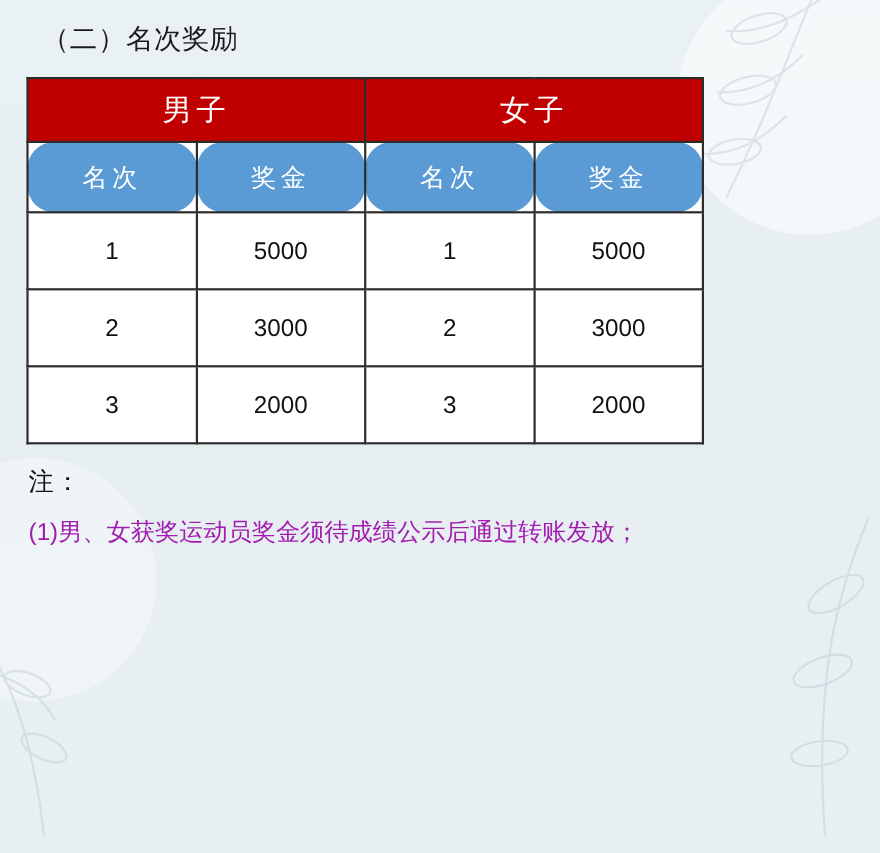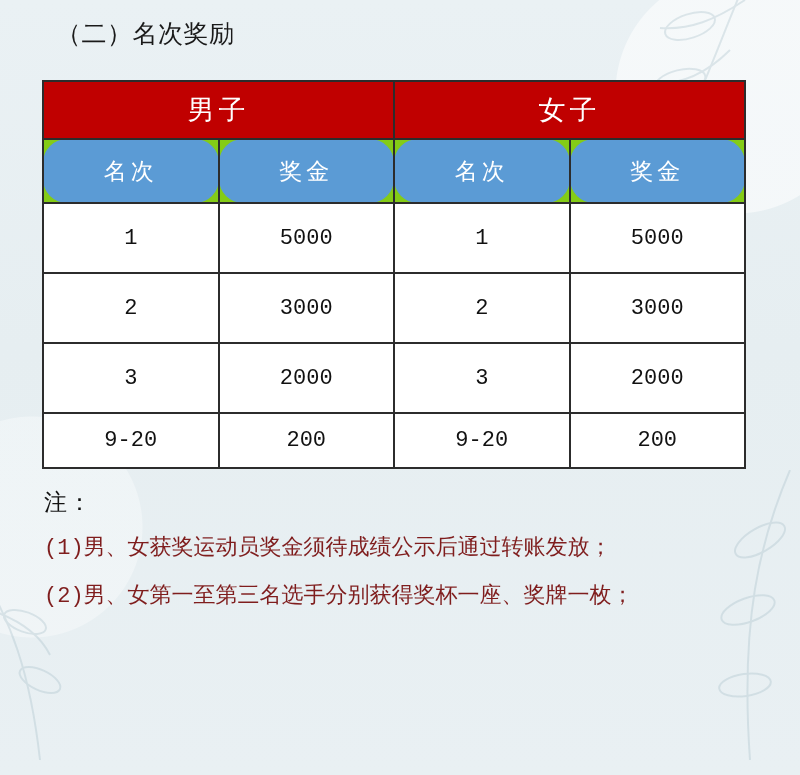--- a/index.html
+++ b/index.html
@@ -31,45 +31,44 @@
   }
   .wm1 { top: -20px; right: 20px; }
   .wm2 { top: 560px; left: -30px; }
   .wm3 { top: 470px; right: -10px; }
 
   .page {
     position: relative;
     width: 800px;
     height: 775px;
     box-sizing: border-box;
-    padding: 8px 22px 0 40px;
-    font-family: Liberation Mono, monospace;
+    padding: 8px 22px 0 22px;
   }
 
   .heading {
     font-size: 25px;
     color: #1a1a1a;
     letter-spacing: 0.5px;
     margin: 8px 0 4px 16px;
     line-height: 40px;
   }
   .para {
     font-size: 24px;
     color: #111;
     line-height: 43px;
     margin: 0 0 0 2px;
     letter-spacing: 0.2px;
   }
 
   table.prize {
     border-collapse: collapse;
-    width: 704px;
-    margin: 24px 0 0 2px;
+    width: 616px;
+    margin: 14px 0 0 2px;
     table-layout: fixed;
-    background: #84cc16;
+    background: #ffffff;
   }
   table.prize th, table.prize td {
     border: 2px solid #2c2c2c;
     text-align: center;
     font-weight: normal;
   }
   .gender-head {
     background: #c00000;
     color: #ffffff;
     font-size: 27px;
@@ -97,21 +96,21 @@
   }
 
   .note-title {
     font-size: 23px;
     color: #111;
     margin: 18px 0 0 4px;
     letter-spacing: 1px;
   }
   .note-line {
     font-size: 22px;
-    color: #7f1d1d;
+    color: #a21caf;
     margin: 14px 0 0 4px;
     line-height: 34px;
   }
 </style>
 </head>
 <body>
 
 <div class="bg-layer"></div>
 
 <svg class="watermark wm1" width="240" height="300" viewBox="0 0 240 300">
@@ -174,26 +173,19 @@
         <td class="cell">3000</td>
         <td class="cell">2</td>
         <td class="cell">3000</td>
       </tr>
       <tr>
         <td class="cell">3</td>
         <td class="cell">2000</td>
         <td class="cell">3</td>
         <td class="cell">2000</td>
       </tr>
-      <tr class="compact">
-        <td class="cell">9-20</td>
-        <td class="cell">200</td>
-        <td class="cell">9-20</td>
-        <td class="cell">200</td>
-      </tr>
     </tbody>
   </table>
 
   <div class="note-title">注：</div>
   <div class="note-line">(1)男、女获奖运动员奖金须待成绩公示后通过转账发放；</div>
-  <div class="note-line">(2)男、女第一至第三名选手分别获得奖杯一座、奖牌一枚；</div>
 
 </div>
 
 </body></html>

